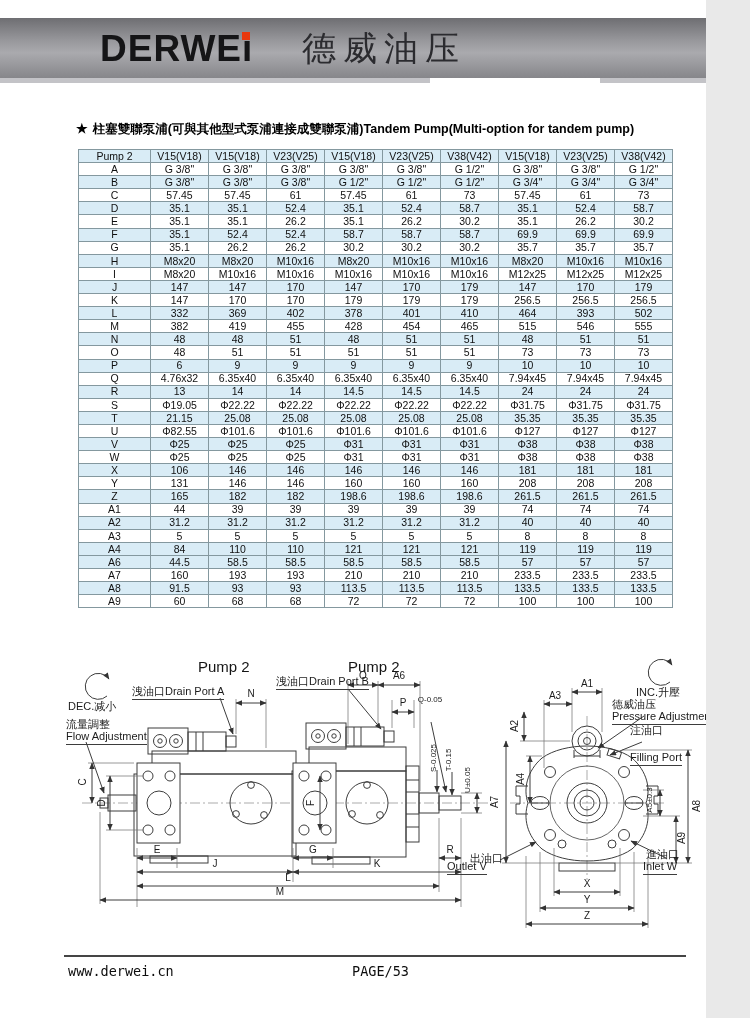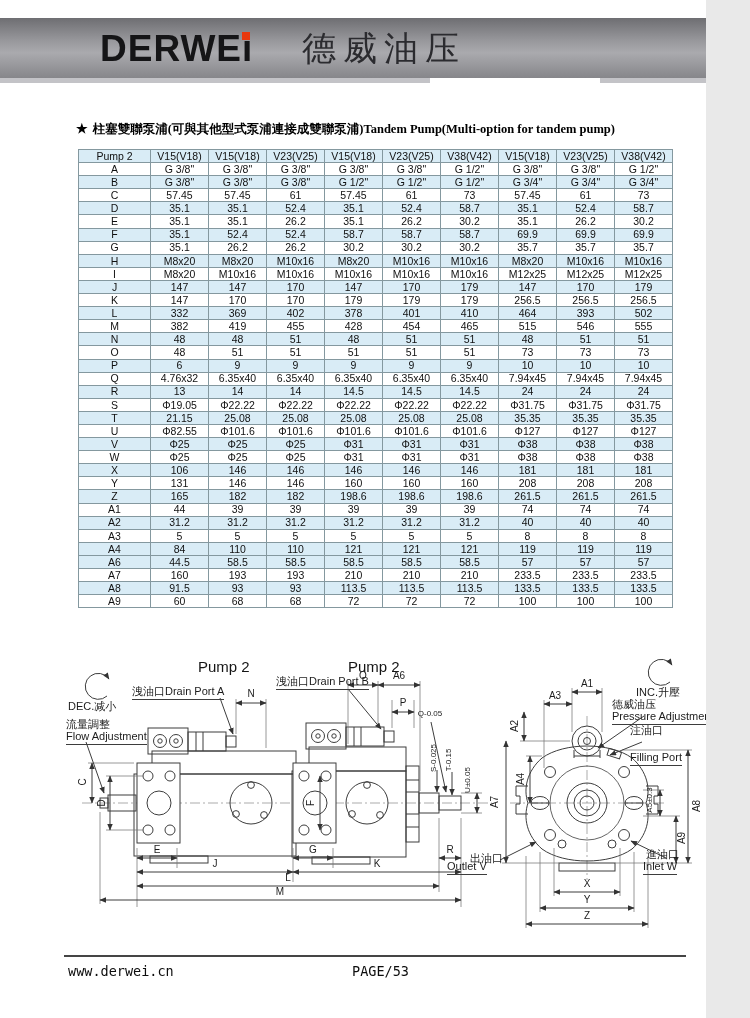--- a/index.html
+++ b/index.html
@@ -12,21 +12,21 @@
   .header-strip2{position:absolute;left:600px;top:78px;width:150px;height:5px;background:#c3c3c7;}
   .logo{position:absolute;left:100px;top:30px;font-size:37px;font-weight:bold;
         letter-spacing:1px;color:#151517;line-height:1;}
   .logo .logo-i{position:relative;display:inline-block;}
   .logo .logo-i::before{content:"";position:absolute;left:0px;top:2px;width:8px;height:8px;
         background:#e8380d;}
   .logo-cn{position:absolute;left:302px;top:32px;font-size:34px;letter-spacing:7px;
         color:#2b2b2f;font-family:"Liberation Serif",serif;line-height:1;}
   
   .title-line{position:absolute;left:76px;top:121px;width:640px;font-size:12.5px;
-        font-weight:bold;color:#000;white-space:nowrap;font-family:Liberation Serif, serif;}
+        font-weight:bold;color:#000;white-space:nowrap;}
   .title-line .star{margin-right:5px;font-size:13px;}
   
   .spec-table{position:absolute;left:78px;top:149px;border-collapse:collapse;
         table-layout:fixed;width:594px;font-size:10.5px;}
   .spec-table td{border:1px solid #84989f;height:12.1px;padding:0;margin:0;
         text-align:center;vertical-align:middle;line-height:1;color:#101010;background:#fff;}
   .spec-table tr.blue td{background:#d9ecf6;}
   
   .drawing{position:absolute;left:30px;top:652px;width:695px;height:295px;}
   .draw-svg{position:absolute;left:0;top:0;width:695px;height:295px;}
@@ -688,21 +688,21 @@
     <div class="dlabel ul" style="left:600px;top:99px">Filling Port</div>
     <div class="dlabel" style="left:440px;top:200px">出油口</div>
     <div class="dlabel ul" style="left:417px;top:208px">Outlet V</div>
     <div class="dlabel" style="left:616px;top:196px">進油口</div>
     <div class="dlabel ul" style="left:613px;top:208px">Inlet W</div>
 
     <div class="dim" style="left:221px;top:42px">N</div>
     <div class="dim" style="left:333px;top:24px">O</div>
     <div class="dim" style="left:369px;top:24px">A6</div>
     <div class="dim" style="left:373px;top:51px">P</div>
-    <div class="dim small" style="left:400px;top:62px">Q-0.05</div>
+    <div class="dim small" style="left:400px;top:48px">Q-0.05</div>
     <div class="dim rot small" style="left:404px;top:106px">S-0.025</div>
     <div class="dim rot small" style="left:419px;top:108px">T-0.15</div>
     <div class="dim rot small" style="left:438px;top:128px">U±0.05</div>
     <div class="dim rot" style="left:53px;top:130px">C</div>
     <div class="dim rot" style="left:72px;top:151px">D</div>
     <div class="dim rot" style="left:281px;top:151px">F</div>
     <div class="dim" style="left:127px;top:198px">E</div>
     <div class="dim" style="left:283px;top:198px">G</div>
     <div class="dim" style="left:420px;top:198px">R</div>
     <div class="dim" style="left:185px;top:212px">J</div>

